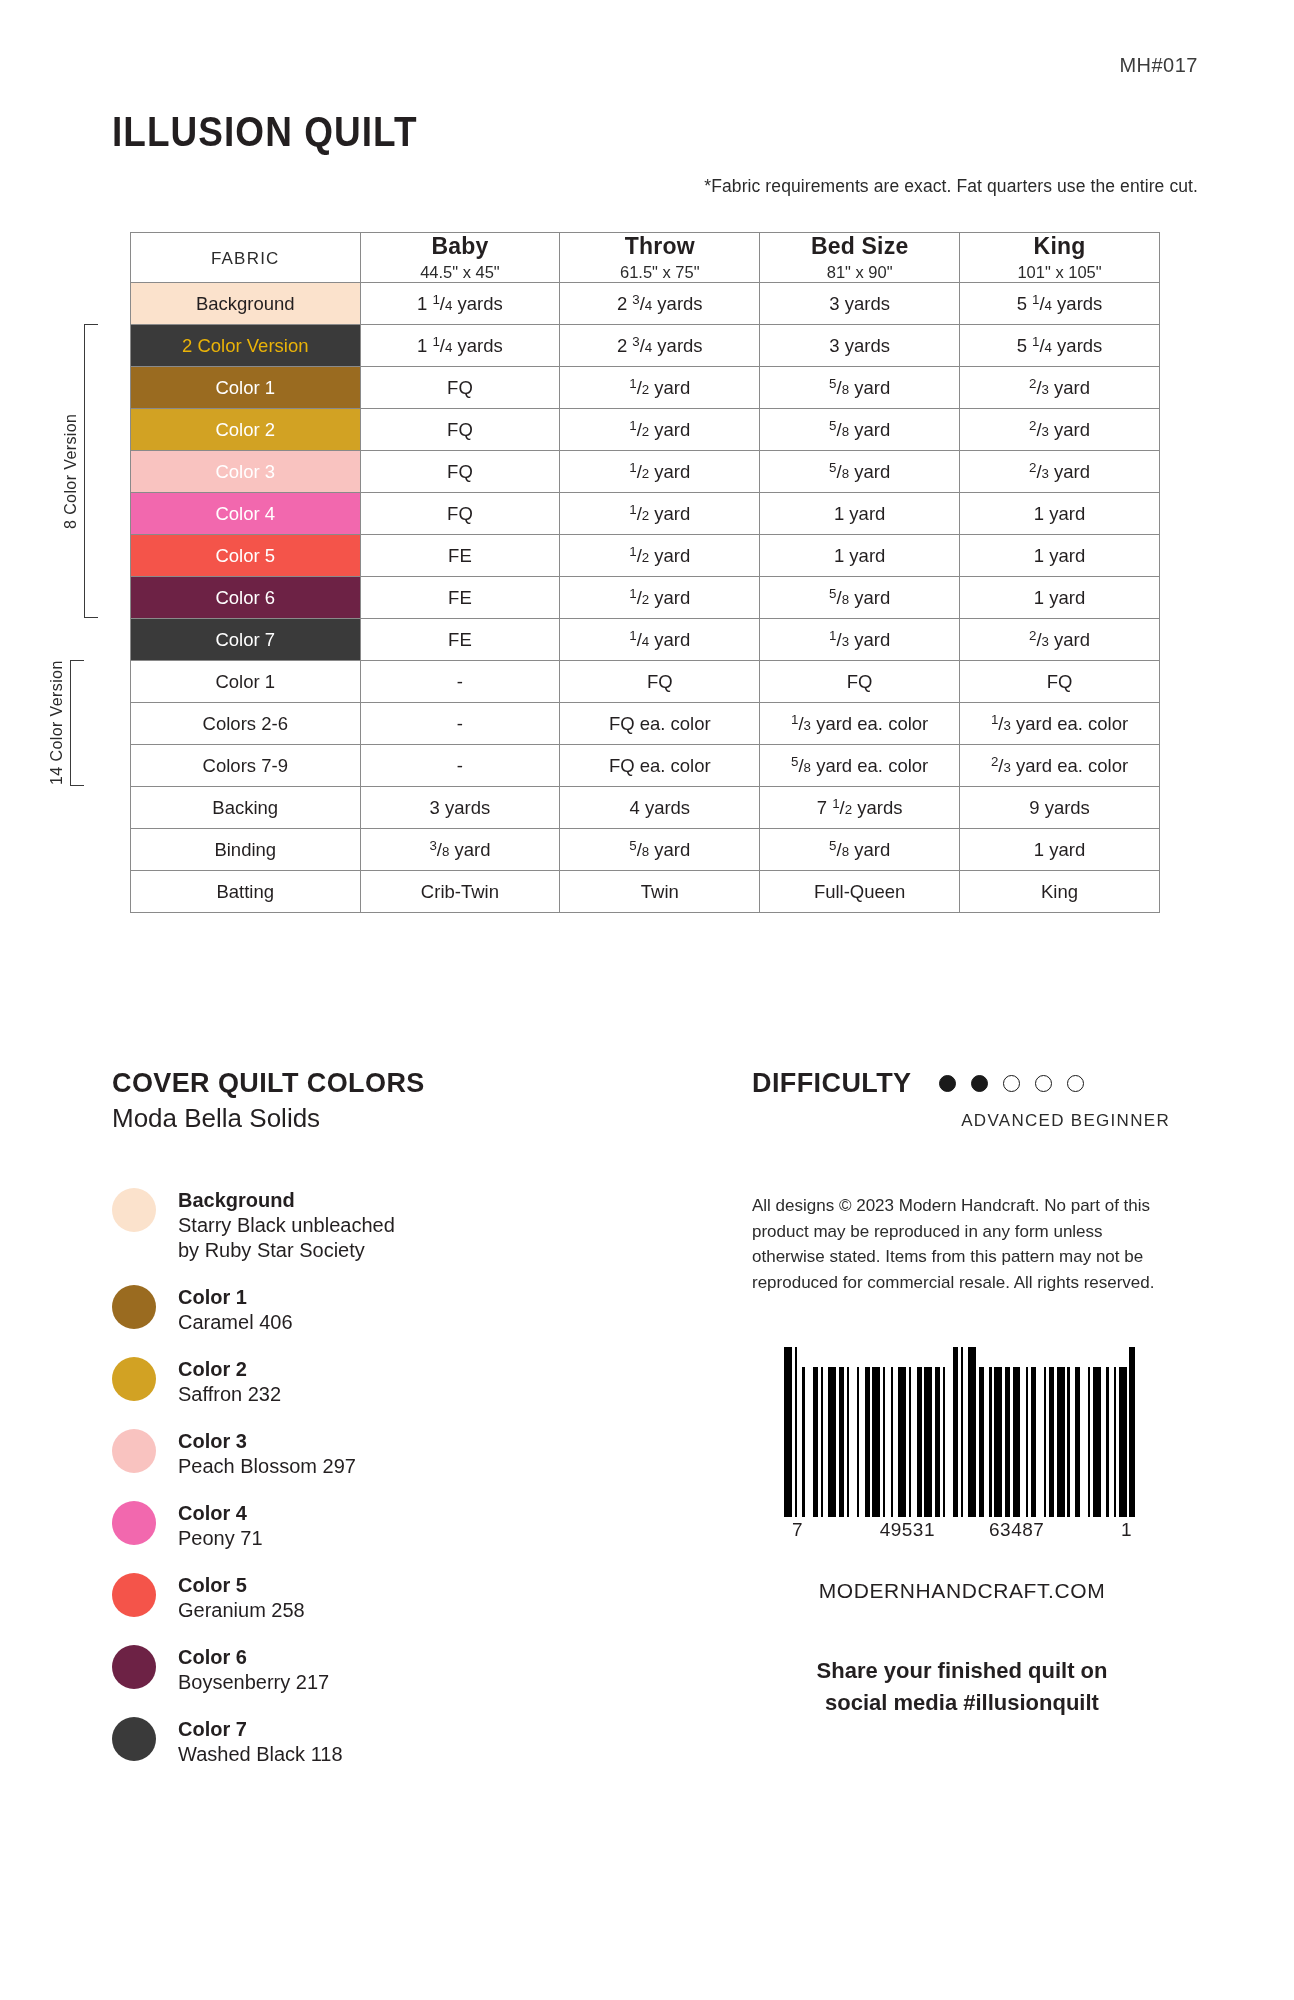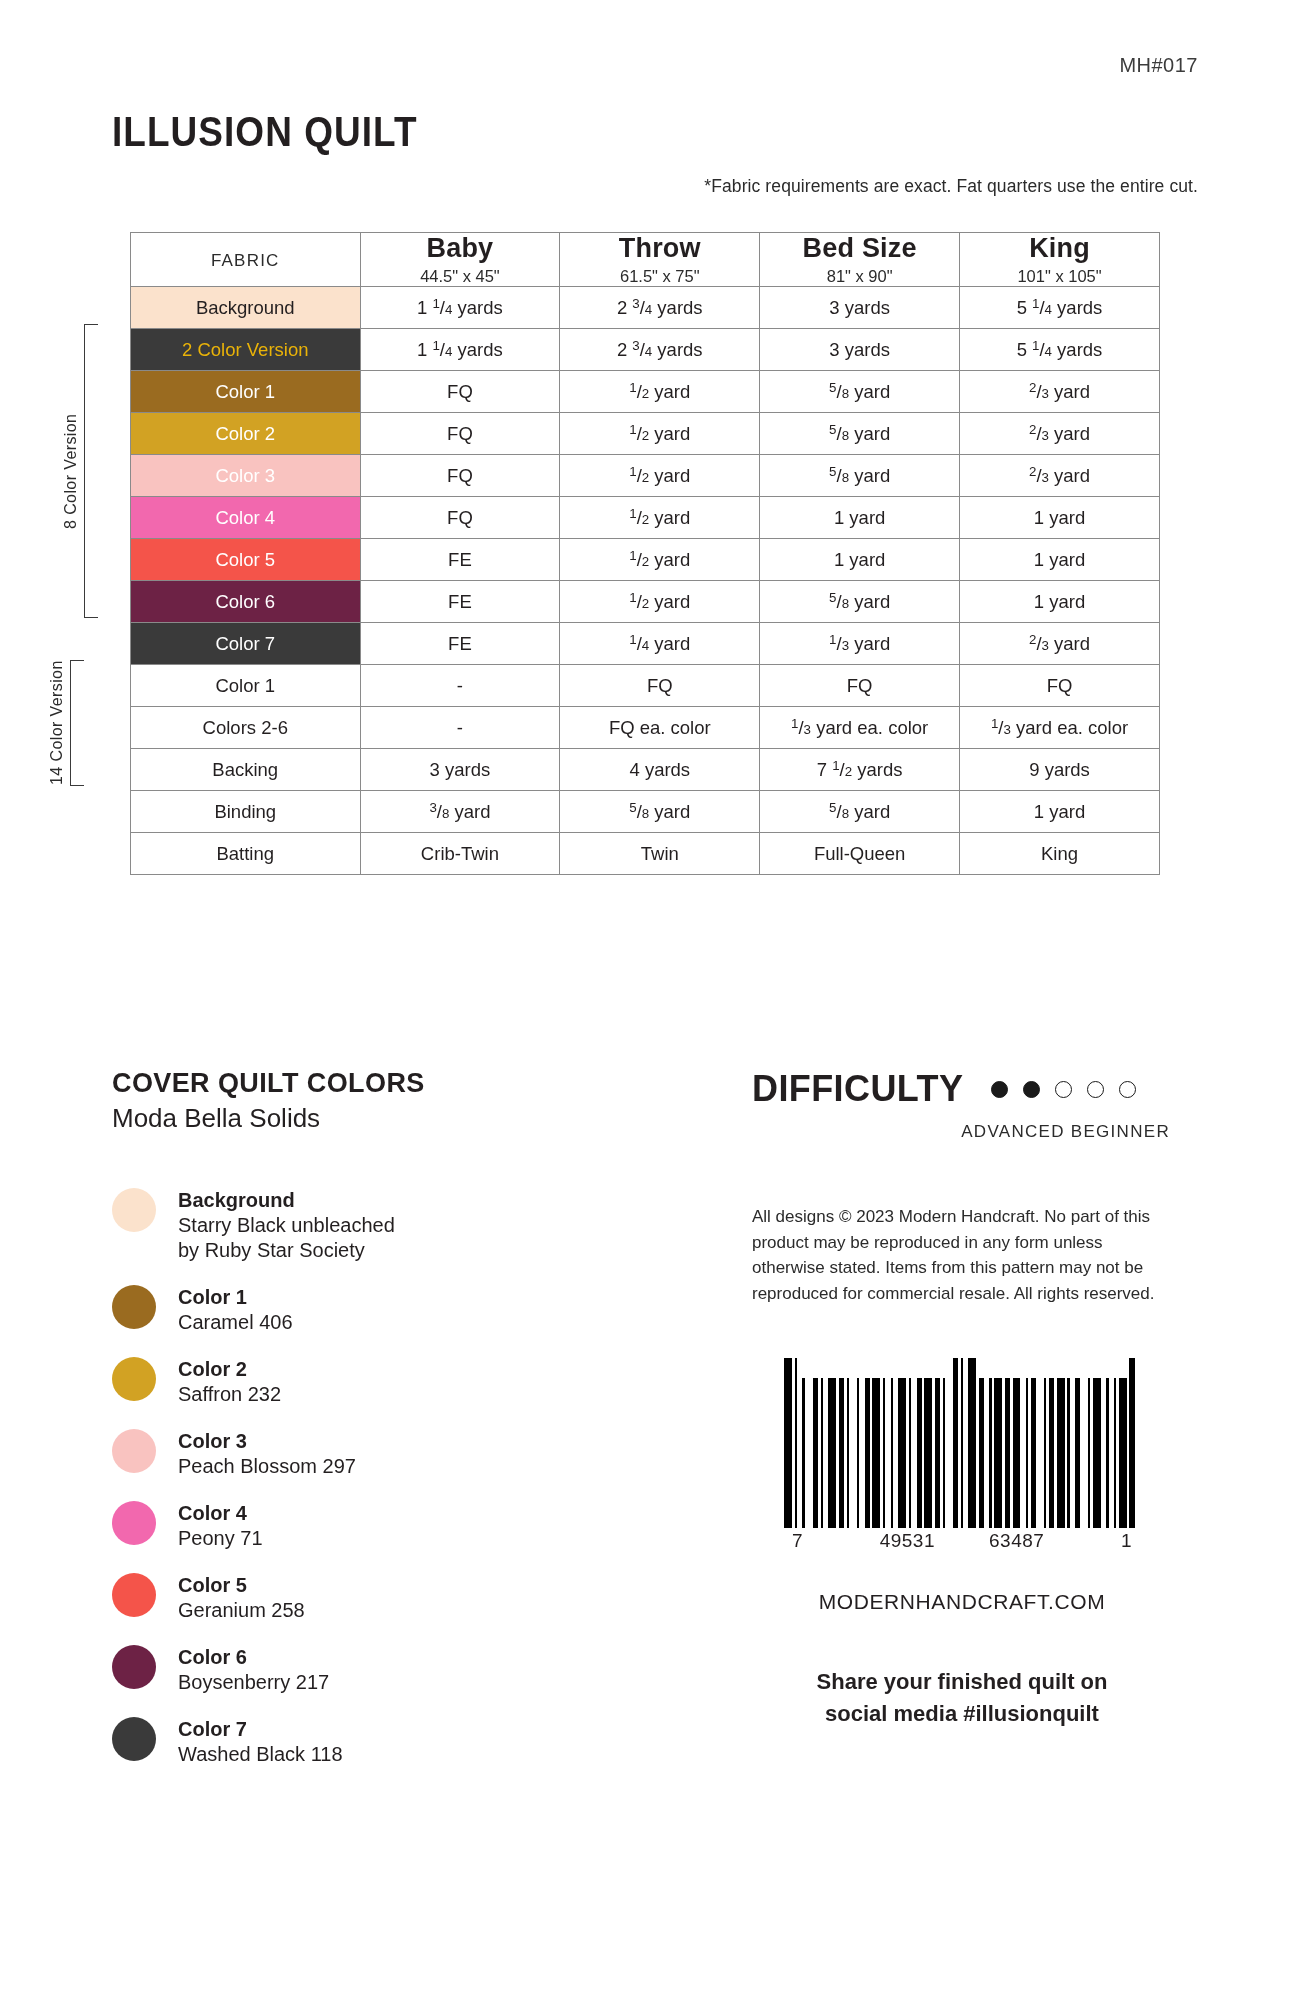--- a/index.html
+++ b/index.html
@@ -33,21 +33,21 @@
   table.req td {
     border: 1px solid #8a8a8a;
     height: 42px; text-align: center; vertical-align: middle;
     font-size: 18.5px; color: #231f20; padding: 0 4px;
   }
   col.c-fabric { width: 22.3%; }
   col.c-size   { width: 19.42%; }
 
   .hdr td { height: 72px; border-bottom: 1px solid #555; }
   .hdr .fabric-lbl { font-size: 17px; letter-spacing: 1.2px; color: #2b2b2b; }
-  .size-name { font-size: 27px; font-weight: bold; letter-spacing: .2px; display:block; }
+  .size-name { font-size: 23px; font-weight: bold; letter-spacing: .2px; display:block; }
   .size-dim  { font-size: 16.5px; display:block; margin-top: 3px; color:#2b2b2b; }
 
   .swatch-cell { font-size: 19px; }
   .thick-bottom td { border-bottom: 2px solid #1a1a1a; }
   .thick-top td { border-top: 2px solid #1a1a1a; }
 
   
   .fr { display: inline-block; white-space: nowrap; }
   .fr sup { font-size: .72em; vertical-align: .42em; line-height:0; }
   .fr sub { font-size: .72em; vertical-align: -.03em; line-height:0; }
@@ -76,21 +76,21 @@
   .color-list { margin-top: 54px; }
   .color-item { display: flex; align-items: flex-start; margin-bottom: 22px; }
   .dot { width: 44px; height: 44px; border-radius: 50%; flex: 0 0 44px; margin-right: 22px; }
   .ci-text { padding-top: 0px; }
   .ci-name { font-size: 20px; font-weight: bold; line-height: 1.25; }
   .ci-desc { font-size: 20px; line-height: 1.25; color:#231f20; }
 
   
   .right-col { position: absolute; left: 752px; top: 1068px; width: 420px; }
   .diff-row { display: flex; align-items: center; }
-  .diff-title { font-size: 36px; font-weight: bold; letter-spacing: .4px; }
+  .diff-title { font-size: 27px; font-weight: bold; letter-spacing: .4px; }
   .dots { display: flex; align-items: center; margin-left: 28px; gap: 15px; }
   .ddot { width: 17px; height: 17px; border-radius: 50%; border: 1.6px solid #1a1a1a; }
   .ddot.on { background: #1a1a1a; }
   .diff-level {
     text-align: right; font-size: 17px; letter-spacing: 1.3px;
     margin-top: 12px; color: #2b2b2b; padding-right: 2px;
   }
   .copy {
     margin-top: 62px; font-size: 17px; line-height: 1.5; color:#2b2b2b;
   }
@@ -218,20 +218,27 @@
             <td>FQ</td>
           </tr>
           <tr>
             <td class="swatch-cell" style="">Colors 2-6</td>
             <td>-</td>
             <td>FQ ea. color</td>
             <td><span class="fr"><sup>1</sup><span class="sl">/</span><sub>3</sub></span> yard ea. color</td>
             <td><span class="fr"><sup>1</sup><span class="sl">/</span><sub>3</sub></span> yard ea. color</td>
           </tr>
           <tr>
+            <td class="swatch-cell" style="">Colors 7-9</td>
+            <td>-</td>
+            <td>FQ ea. color</td>
+            <td><span class="fr"><sup>5</sup><span class="sl">/</span><sub>8</sub></span> yard ea. color</td>
+            <td><span class="fr"><sup>2</sup><span class="sl">/</span><sub>3</sub></span> yard ea. color</td>
+          </tr>
+          <tr>
             <td class="swatch-cell" style="">Backing</td>
             <td>3 yards</td>
             <td>4 yards</td>
             <td><span class="whole">7</span><span class="fr"><sup>1</sup><span class="sl">/</span><sub>2</sub></span> yards</td>
             <td>9 yards</td>
           </tr>
           <tr>
             <td class="swatch-cell" style="">Binding</td>
             <td><span class="fr"><sup>3</sup><span class="sl">/</span><sub>8</sub></span> yard</td>
             <td><span class="fr"><sup>5</sup><span class="sl">/</span><sub>8</sub></span> yard</td>

